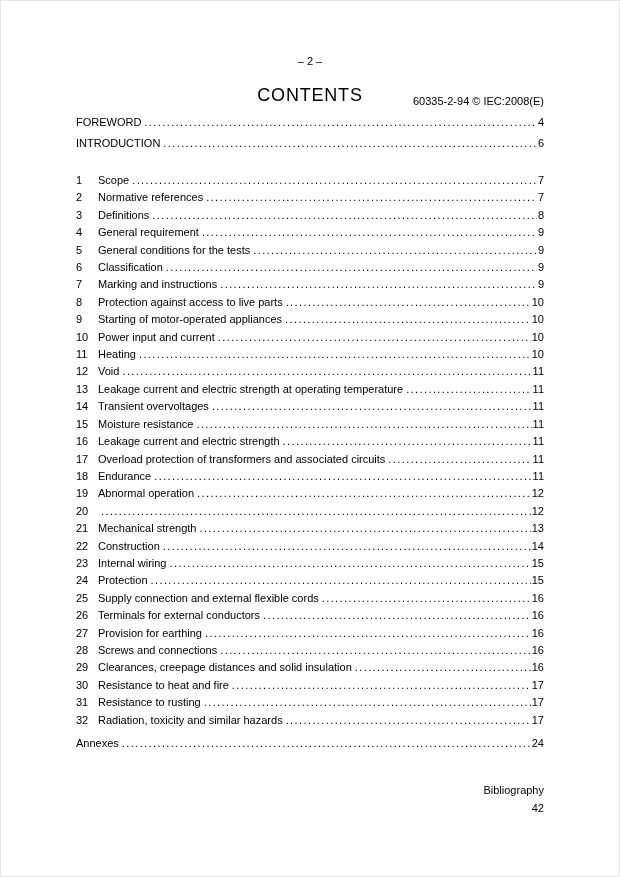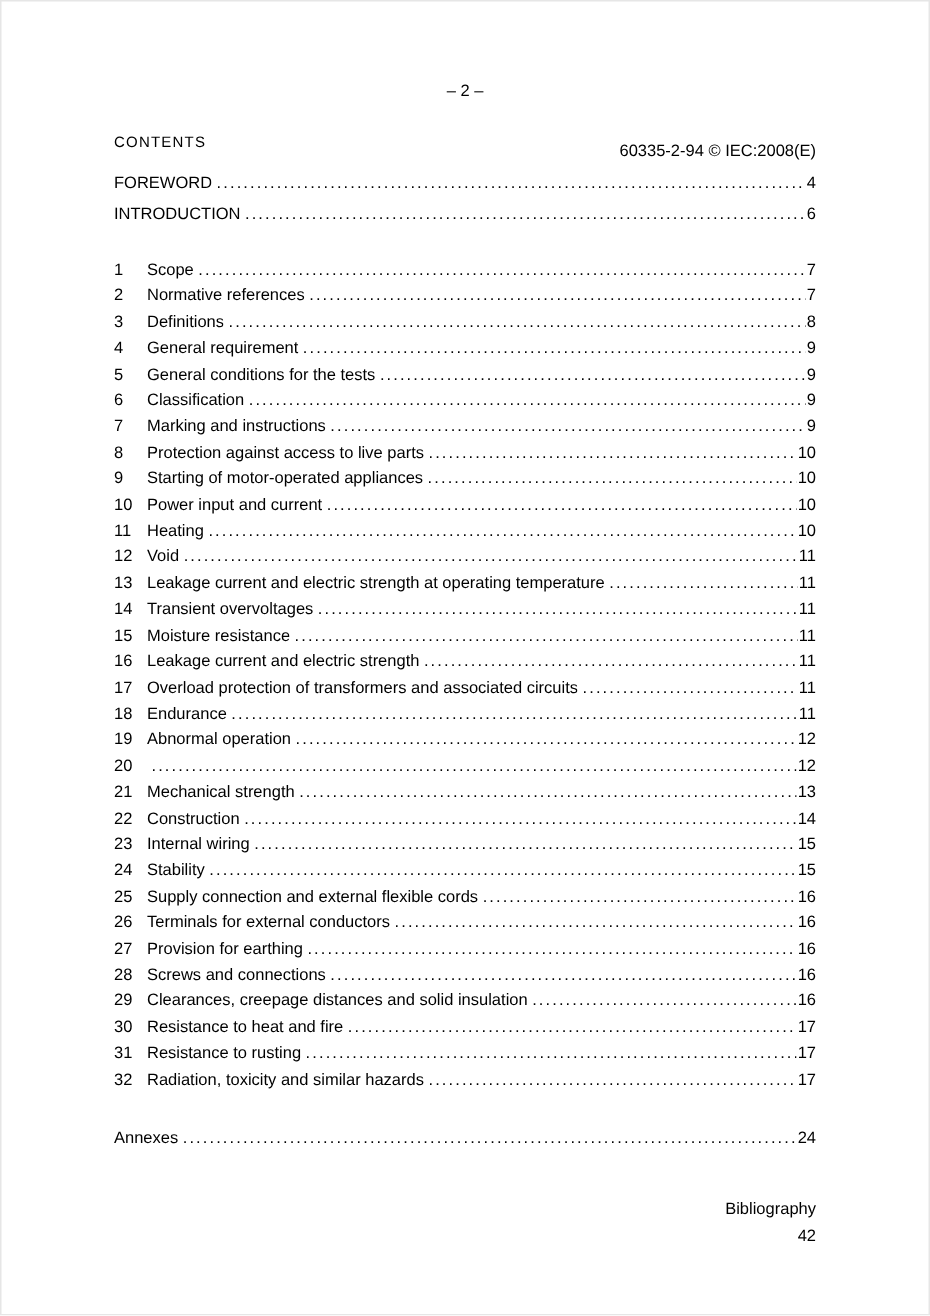--- a/index.html
+++ b/index.html
@@ -27,22 +27,22 @@
     left: 0; right: 0;
     text-align: center;
   }
   .header-ref {
     position: absolute;
     right: 0;
     top: 0;
     margin-top: 40px;
   }
   .title {
-    text-align: left;
-    font-size: 10px;
+    text-align: center;
+    font-size: 18px;
     line-height: 15px;
     letter-spacing: 0.8px;
     margin-bottom: 9px;
   }
   .toc-row {
     display: flex;
     align-items: flex-end;
     font-size: 11px;
     line-height: 17.4px;
   }
@@ -54,21 +54,21 @@
     overflow: hidden;
     white-space: nowrap;
     margin: 0 1px 0 3px;
   }
   .toc-leader::after {
     content: "...................................................................................................................................................................";
     letter-spacing: 1.4px;
   }
   .toc-page { flex: 0 0 auto; text-align: right; }
   #toc-list { margin-top: 19px; }
-  .annexes-row { margin-top: 22px; }
+  .annexes-row { margin-top: 6px; }
   .bibliography-row { margin-top: 30px; flex-direction: column; }
 </style>
 </head>
 <body>
 
 <div class="page">
 
   <div class="header">
     <span class="header-page">– 2 –</span>
     <span class="header-ref">60335-2-94 © IEC:2008(E)</span>
@@ -222,21 +222,21 @@
         <span class="toc-page">14</span>
       </div>
       <div class="toc-row">
         <span class="toc-num">23</span>
         <span class="toc-title">Internal wiring</span>
         <span class="toc-leader"></span>
         <span class="toc-page">15</span>
       </div>
       <div class="toc-row">
         <span class="toc-num">24</span>
-        <span class="toc-title">Stability</span>
+        <span class="toc-title">Protection</span>
         <span class="toc-leader"></span>
         <span class="toc-page">15</span>
       </div>
       <div class="toc-row">
         <span class="toc-num">25</span>
         <span class="toc-title">Supply connection and external flexible cords</span>
         <span class="toc-leader"></span>
         <span class="toc-page">16</span>
       </div>
       <div class="toc-row">

